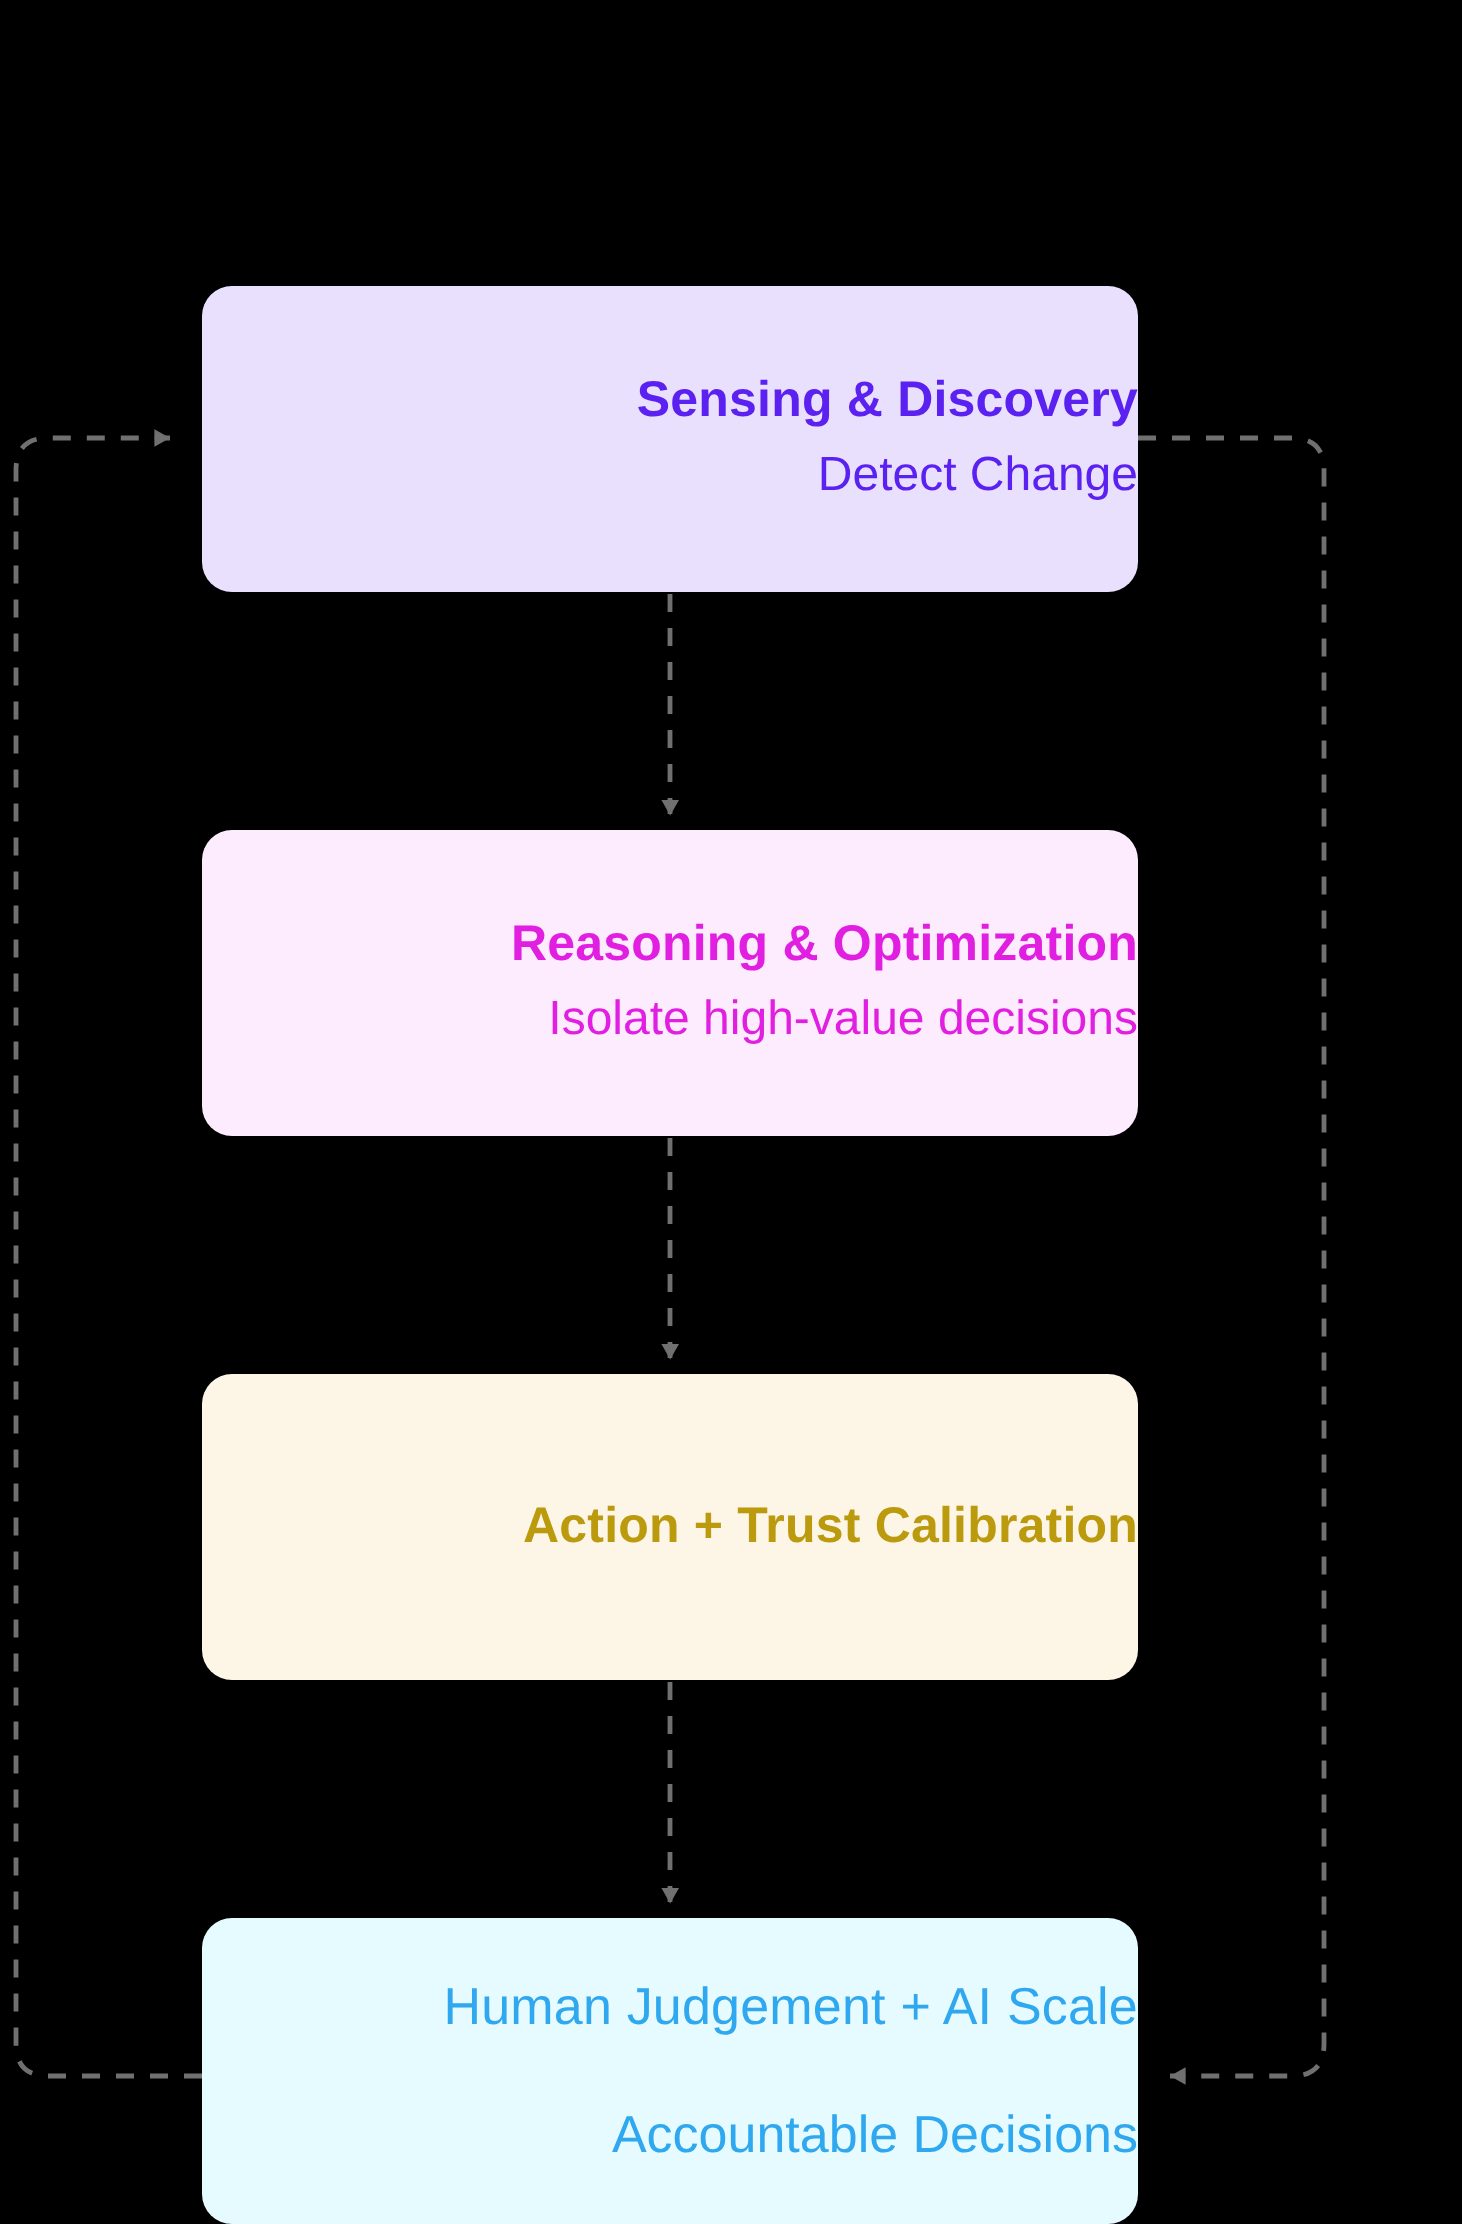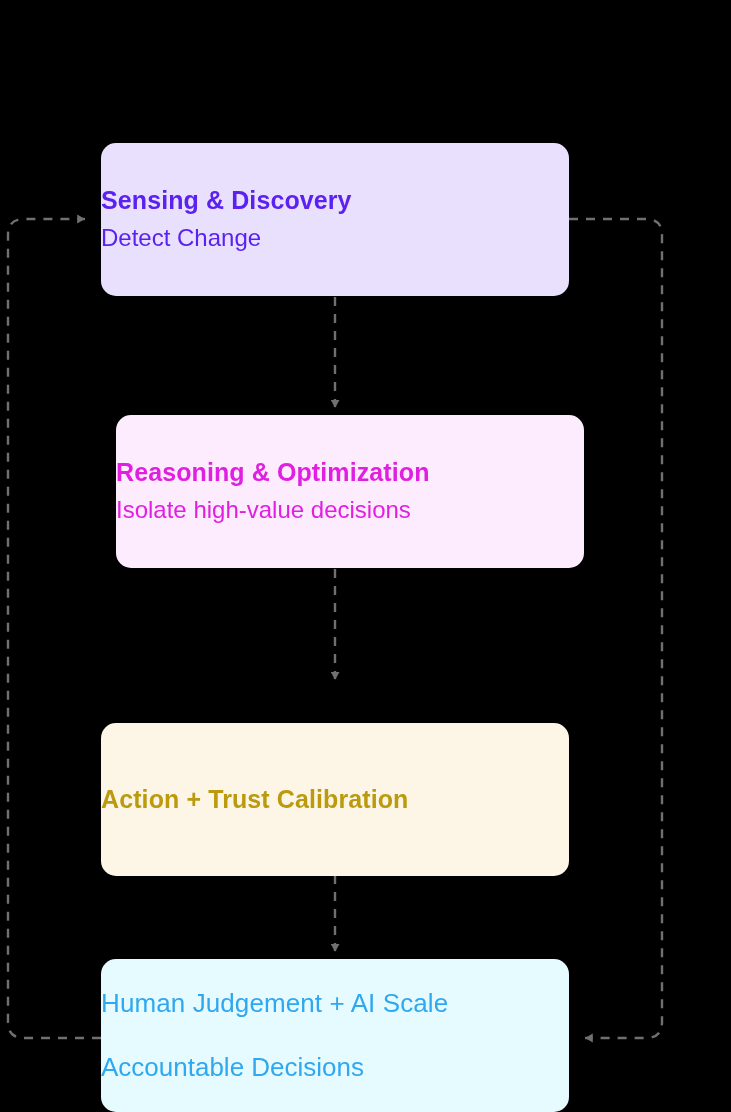--- a/index.html
+++ b/index.html
@@ -28,21 +28,21 @@
     pointer-events: none;
   }
   .node {
     position: absolute;
     left: 101px;
     width: 468px;
     border-radius: 15px;
     box-sizing: border-box;
     display: flex;
     flex-direction: column;
-    align-items: flex-start;
+    align-items: flex-end;
     justify-content: center;
     text-align: center;
   }
   .node-title {
     font-size: 25px;
     font-weight: bold;
     letter-spacing: 0.1px;
     line-height: 1.18;
   }
   .node-sub {
@@ -101,26 +101,26 @@
     <g>
       <path d="M101,1038 L24,1038 Q8,1038 8,1022 L8,235 Q8,219 24,219 L85,219" fill="none" stroke="#707070" stroke-width="2.4" stroke-dasharray="9 8" marker-end="url(#arrow-right)"></path>
     </g>
   </svg>
 
   <div class="node" id="node-sensing" style="background:#e9e0fe; color:#5b21f0;">
     <div class="node-title">Sensing &amp; Discovery</div>
     <div class="node-sub">Detect Change</div>
   </div>
 
-  <div class="node" id="node-reasoning" style="background:#fdebfe; color:#e01fe0;margin-left:15px;">
+  <div class="node" id="node-reasoning" style="background:#fdebfe; color:#e01fe0;">
     <div class="node-title">Reasoning &amp; Optimization</div>
     <div class="node-sub">Isolate high-value decisions</div>
   </div>
 
-  <div class="node" id="node-action" style="background:#fdf6e7; color:#bb9a0e;margin-top:36px;">
+  <div class="node" id="node-action" style="background:#fdf6e7; color:#bb9a0e;">
     <div class="node-title">Action + Trust Calibration</div>
   </div>
 
   <div class="node plain" id="node-human" style="background:#e6fbff; color:#2fa8ef;gap:28px;">
     <div class="node-title">Human Judgement + AI Scale</div>
     <div class="node-sub">Accountable Decisions</div>
   </div>
 
 </div>
 

